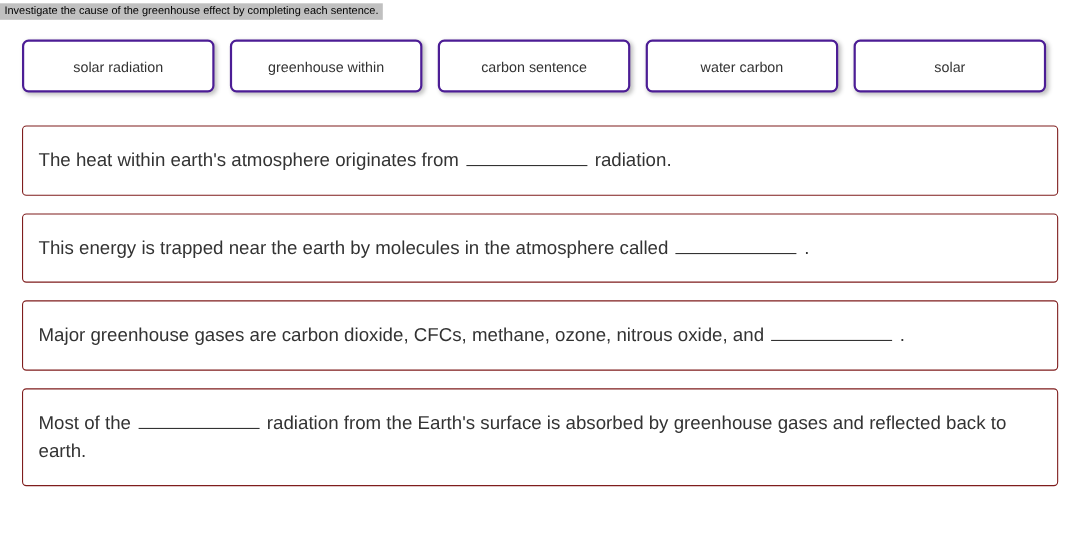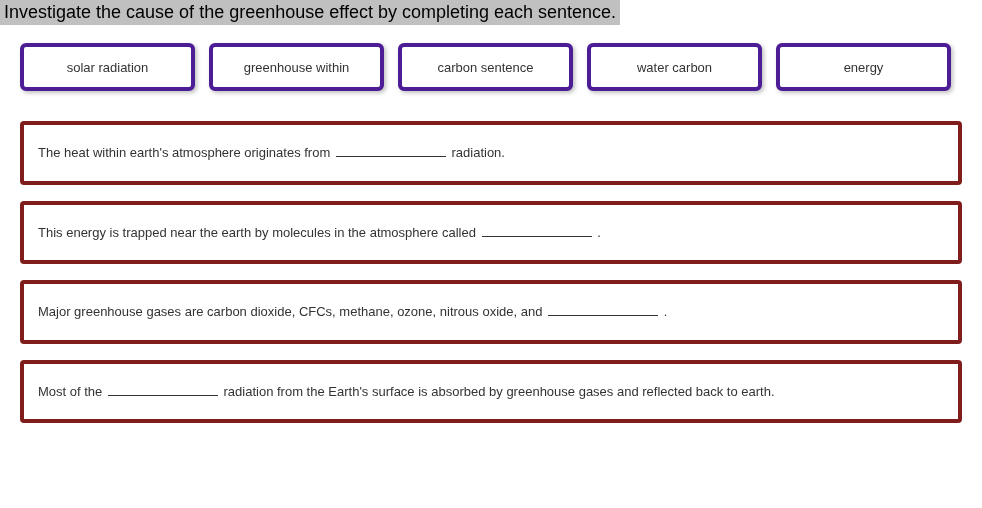--- a/index.html
+++ b/index.html
@@ -12,54 +12,54 @@
       font-size: 14px;
       color: #333;
       background: #fff;
       width: 982px;
       padding: 0;
     }
     .instruction {
       background: #c0c0c0;
       padding: 2px 4px;
       display: inline-block;
-      font-size: 18px;
+      font-size: 10px;
       color: #000;
       margin-bottom: 18px;
     }
     .tiles-container {
       display: flex;
       flex-wrap: wrap;
       gap: 14px;
       padding: 0 20px 30px 20px;
     }
     .tile {
       width: 175px;
       height: 48px;
-      border: 4px solid #4c1d95;
+      border: 2px solid #4c1d95;
       border-radius: 6px;
       display: flex;
       align-items: center;
       justify-content: center;
       font-size: 13px;
       color: #333;
       background: #fff;
       cursor: move;
       box-shadow: 2px 2px 4px rgba(0,0,0,0.25);
       user-select: none;
     }
     .sentences-container {
       padding: 0 20px;
     }
     .sentence-box {
-      border: 4px solid #7f1d1d;
+      border: 1px solid #7f1d1d;
       border-radius: 4px;
       padding: 18px 14px;
       margin-bottom: 16px;
-      font-size: 13px;
+      font-size: 17px;
       color: #333;
       line-height: 1.5;
       background: #fff;
     }
     .blank {
       display: inline-block;
       border-bottom: 1px solid #333;
       width: 110px;
       height: 1em;
       vertical-align: baseline;
@@ -71,21 +71,21 @@
 
 
 
 <div class="instruction">Investigate the cause of the greenhouse effect by completing each sentence.</div>
 
 <div class="tiles-container">
   <div class="tile">solar radiation</div>
   <div class="tile">greenhouse within</div>
   <div class="tile">carbon sentence</div>
   <div class="tile">water carbon</div>
-  <div class="tile">energy</div>
+  <div class="tile">solar</div>
 </div>
 
 <div class="sentences-container">
 
   <div class="sentence-box">
     <span>The heat within earth's atmosphere originates from </span><span class="blank"></span><span> radiation.</span>
   </div>
 
   <div class="sentence-box">
     <span>This energy is trapped near the earth by molecules in the atmosphere called </span><span class="blank"></span><span> .</span>

